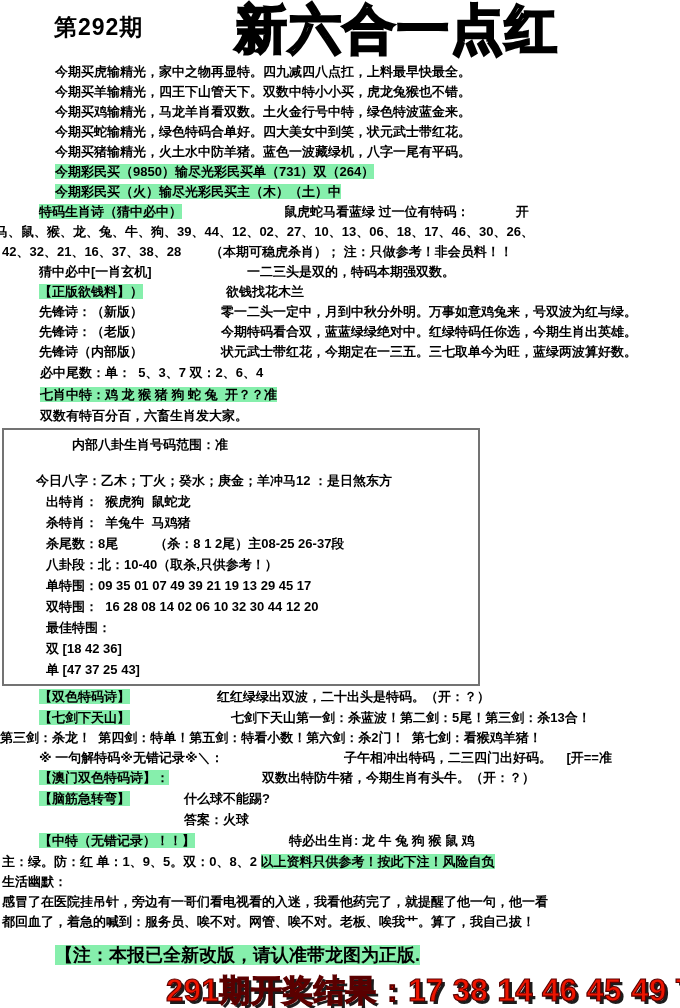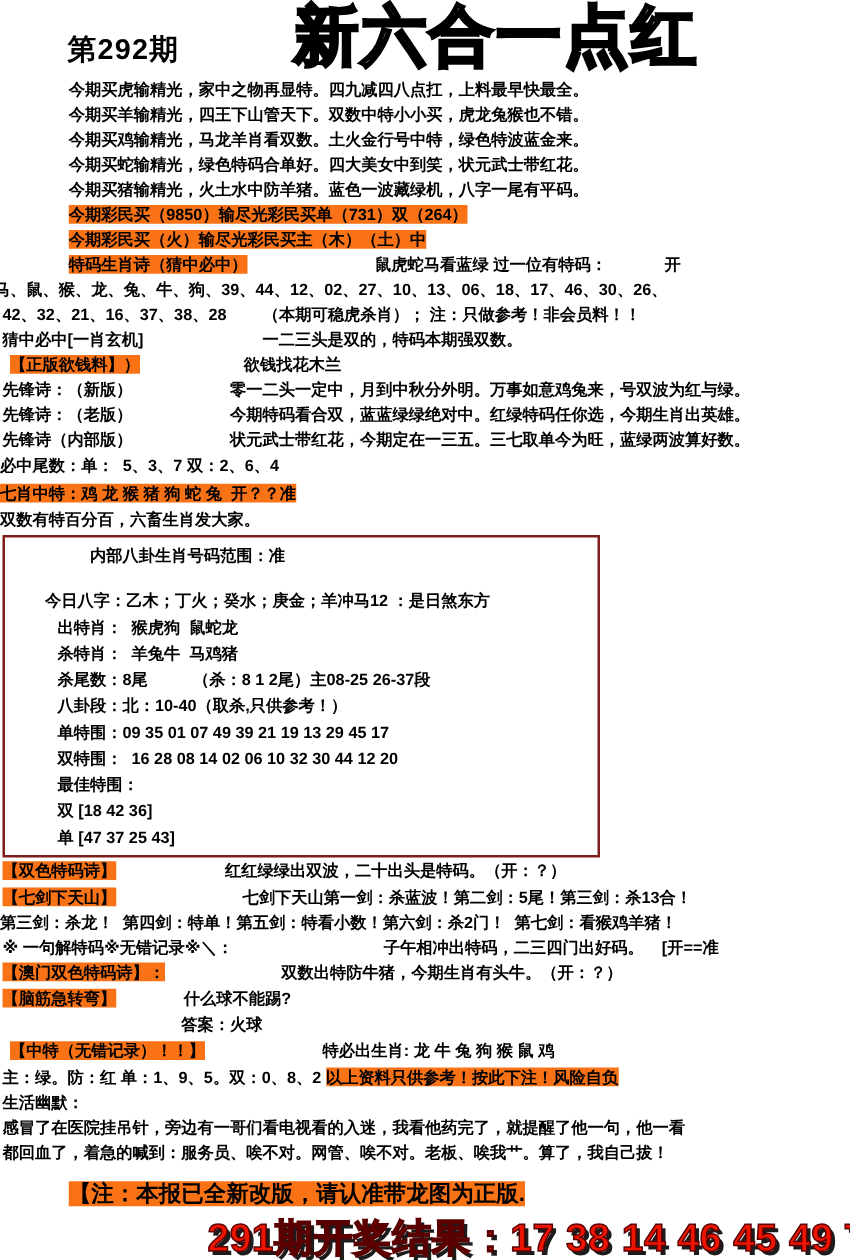--- a/index.html
+++ b/index.html
@@ -2,48 +2,48 @@
 <html><head>
 <meta charset="utf-8">
 <style>
   html,body{margin:0;padding:0;}
   body{
     width:680px;height:1008px;overflow:hidden;background:#ffffff;color:#000;
     font-family:"Liberation Sans","DejaVu Sans",sans-serif;font-weight:bold;
   }
   .page{position:relative;width:680px;height:1008px;}
   .header{position:relative;height:62px;}
-  .issue{position:absolute;left:54px;top:24px;font-size:23px;letter-spacing:1px;}
+  .issue{position:absolute;left:54px;top:12px;font-size:23px;letter-spacing:1px;}
   .title{
     position:absolute;left:192px;top:0px;font-size:52px;line-height:58px;
     color:#ffffff;-webkit-text-stroke:2.5px #000;letter-spacing:2px;white-space:nowrap;margin-left:43px;
   }
   .ln{font-size:13px;line-height:20px;white-space:pre;}
   .h22{line-height:22px;}
   .pad55{padding-left:55px;}
-  .pad40{}
+  .pad40{padding-left:40px;}
   .pad8{padding-left:8px;}
   .pad0{padding-left:2px;}
   .cut{margin-left:-5px;}
-  .row{display:flex;align-items:baseline;}
+  .row{display:flex;align-items:baseline;padding-left:39px;}
   .lbl{flex:0 0 auto;}
   .w245{width:245px;}
   .w188{width:187px;}
   .w205{width:208px;}
   .w182{width:182px;}
   .w175{width:178px;}
   .w183{width:192px;}
   .w305{width:305px;}
   .w223{width:223px;}
   .w145{width:145px;}
   .w250{width:250px;}
   .open-gap{margin-left:46px;}
-  .hl{background:#f97316;}
+  .hl{background:#86efac;}
   .box{
-    margin:2px 0 0 2px;width:474px;border:2px solid #7f1d1d;
+    margin:2px 0 0 2px;width:474px;border:2px solid #737373;
     padding:4px 0 4px 0;
   }
   .box .ln{line-height:21px;}
   .bt{padding-left:68px;line-height:22px!important;}
   .b30{padding-left:32px;}
   .b40{padding-left:42px;}
   .spacer14{height:14px;}
   .spacer12{height:12px;}
   .note{padding-left:55px;font-size:18px;line-height:22px;white-space:pre;}
   .result{

